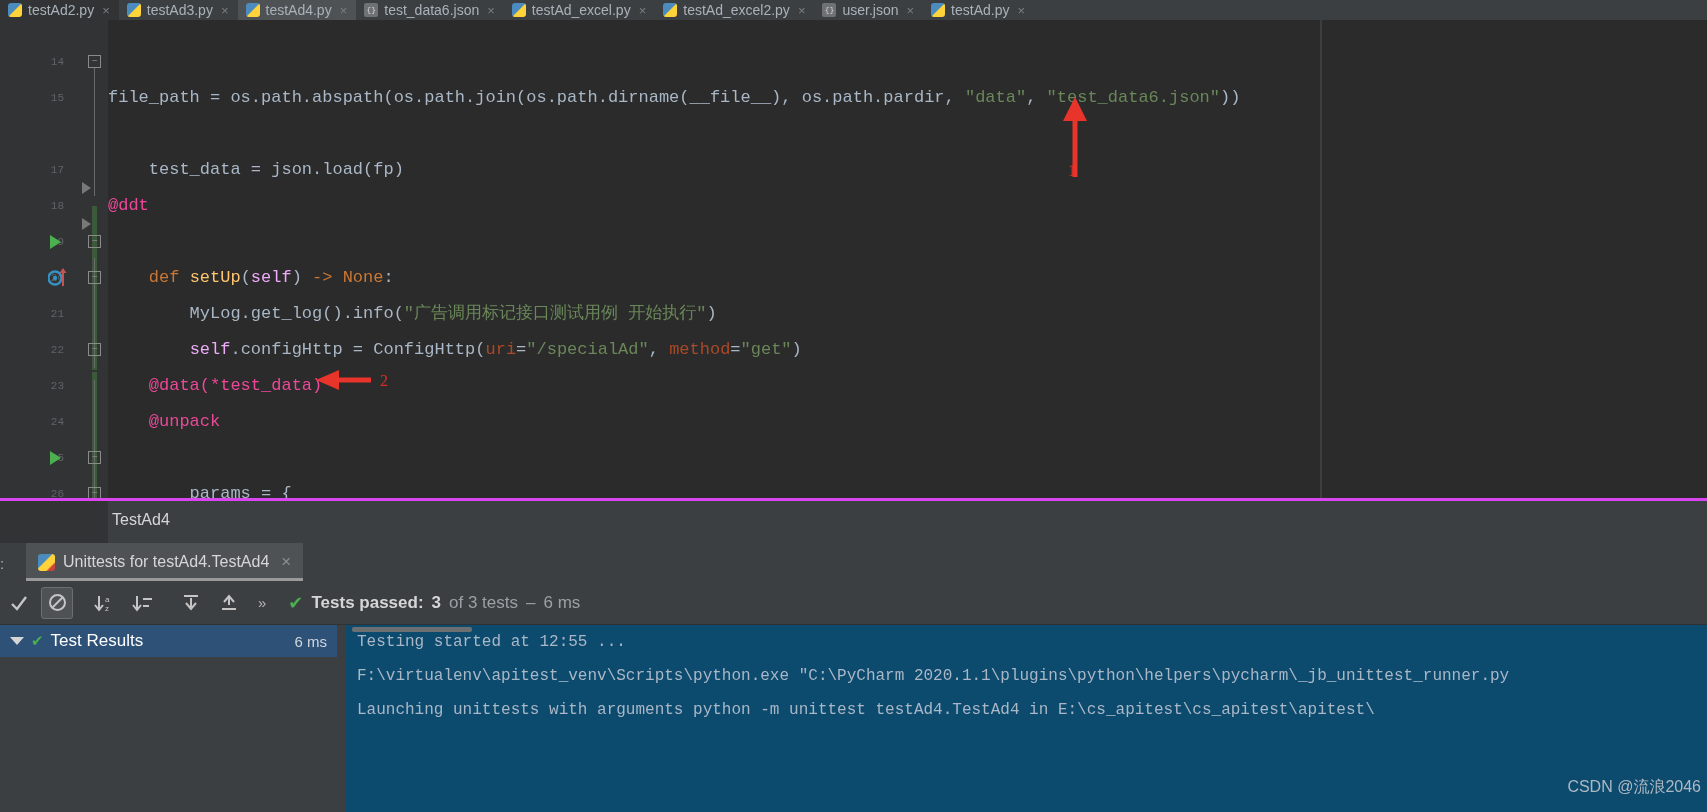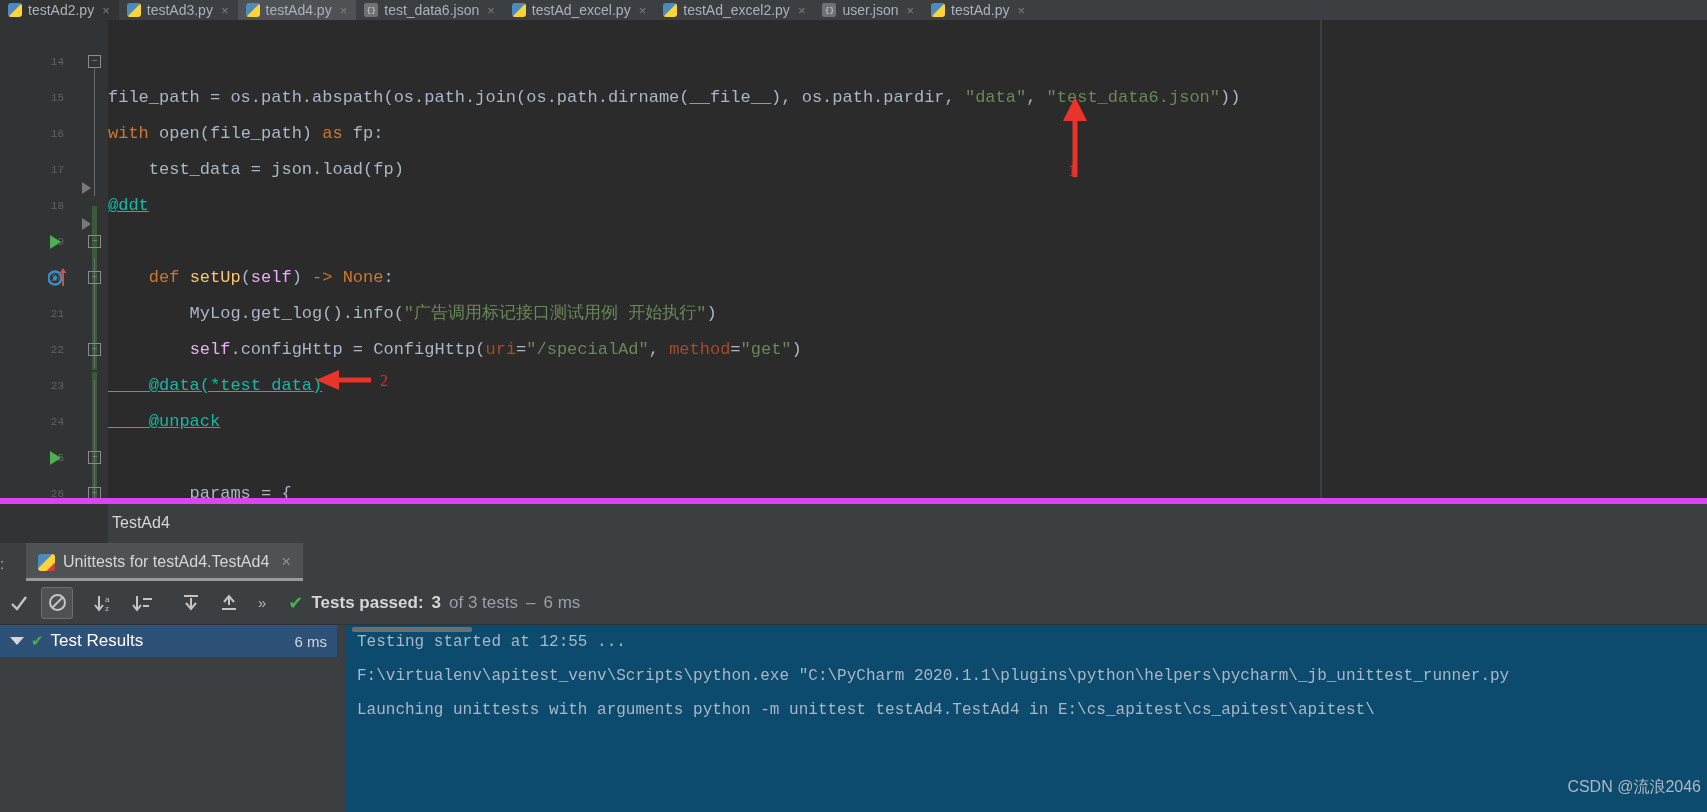--- a/index.html
+++ b/index.html
@@ -64,21 +64,21 @@
     font-family: "Liberation Mono", monospace; font-size: 11px;
     color: #606366; line-height: 36px;
   }
   .code {
     position: absolute; left: 108px;
     font-family: "Liberation Mono", monospace; font-size: 17px;
     color: #a9b7c6; line-height: 36px; white-space: pre;
   }
   .kw { color: #cc7832; }
   .str { color: #6a8759; }
-  .dec { color: #14b8a6; text-decoration: underline; }
+  .dec { color: #ec4899; }
   .self { color: #f0abfc; }
   .param { color: #aa4926; }
   .hl { background: #344134; }
   .fold {
     position: absolute; left: 88px; width: 13px; height: 13px;
     border: 1px solid #8a8a8a; color: #8a8a8a; font-size: 10px;
     line-height: 11px; text-align: center; font-family: "Liberation Mono", monospace;
   }
   .foldline { position: absolute; left: 94px; width: 1px; background: #6a6a6a; }
   .runarrow {
@@ -92,21 +92,21 @@
   .overrideicon { position: absolute; left: 48px; width: 22px; height: 20px; }
   
   .annot-arrow { position: absolute; }
   .annot-num {
     position: absolute; color: #d93025; font-size: 16px;
     font-family: "Liberation Serif", serif;
   }
   
   .breadcrumb {
     position: absolute; left: 0; top: 498px; width: 1707px; height: 45px;
-    background: #3c3f41; border-top: 6px solid #d946ef;
+    background: #3c3f41; border-top: 3px solid #d946ef;
   }
   .breadcrumb .bcleft {
     position: absolute; left: 0; top: 0; width: 108px; height: 45px;
     background: #313335;
   }
   .breadcrumb .bctext {
     position: absolute; left: 112px; top: 10px;
     font-size: 16px; color: #d6d6d6;
   }
   
@@ -248,24 +248,20 @@
   <div class="linerow" style="top:24px;">
     <span class="lnum">14</span>
     <span class="fold" style="top:11px;">−</span>
   </div>
 
   <div class="linerow" style="top:60px;">
     <span class="lnum">15</span>
     <span class="code">file_path = os.path.abspath(os.path.join(os.path.dirname(__file__), os.path.pardir, <span class="str">"data"</span>, <span class="str">"test_data6.json"</span>))</span>
   </div>
 
-  <div class="linerow" style="top:96px;">
-    <span class="lnum">16</span>
-    <span class="code"><span class="kw">with</span> open(file_path) <span class="kw">as</span> fp:</span>
-  </div>
 
   <div class="linerow" style="top:132px;">
     <span class="lnum">17</span>
     <span class="runarrow grey" style="top:30px;left:82px;border-left-width:9px;border-top-width:6px;border-bottom-width:6px;"></span>
     <span class="code">    test_data = json.load(fp)</span>
   </div>
 
   <div class="linerow" style="top:168px;">
     <span class="lnum">18</span>
     <span class="runarrow grey" style="top:30px;left:82px;border-left-width:9px;border-top-width:6px;border-bottom-width:6px;"></span>

